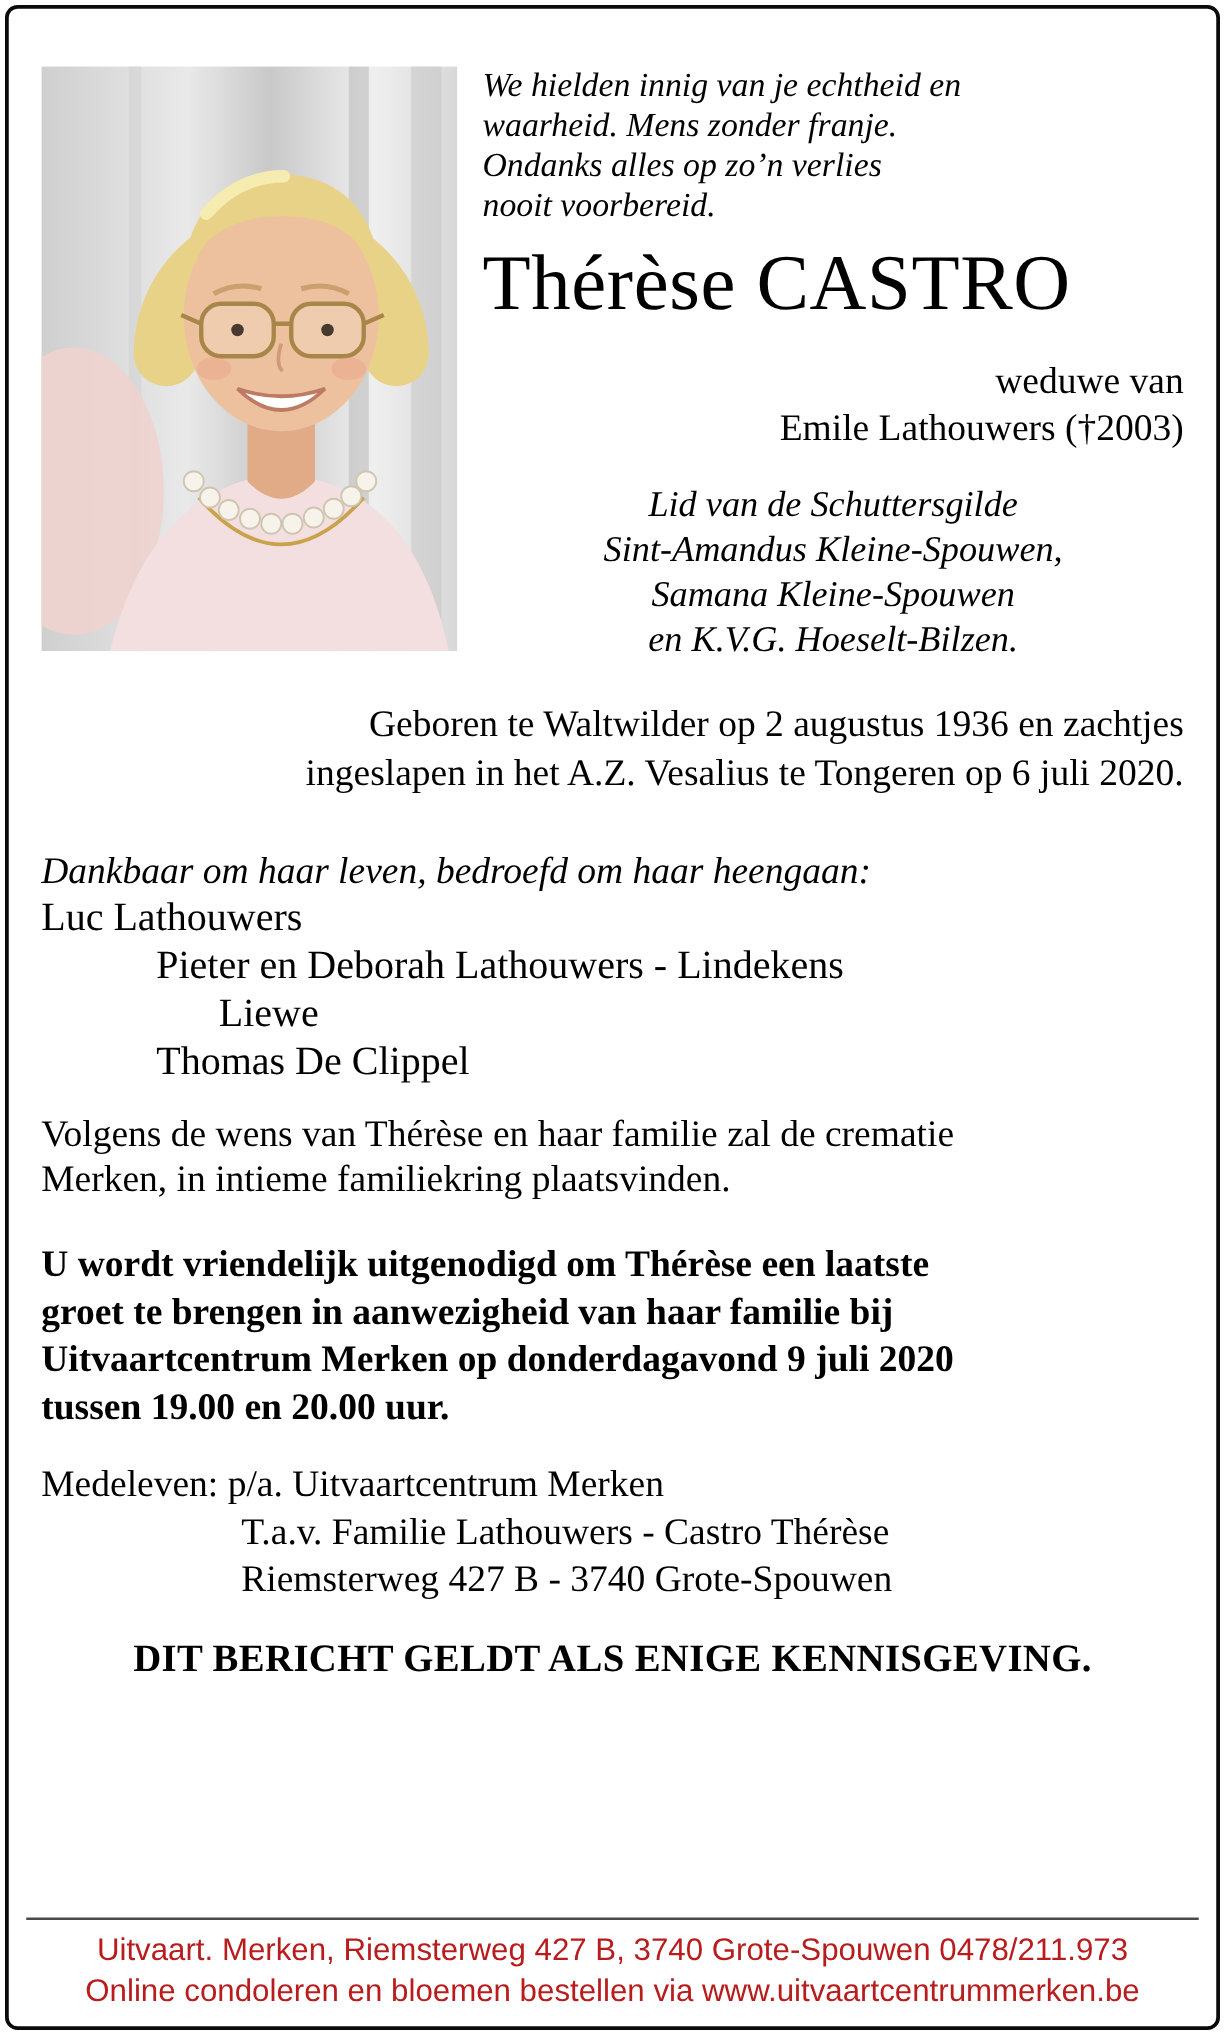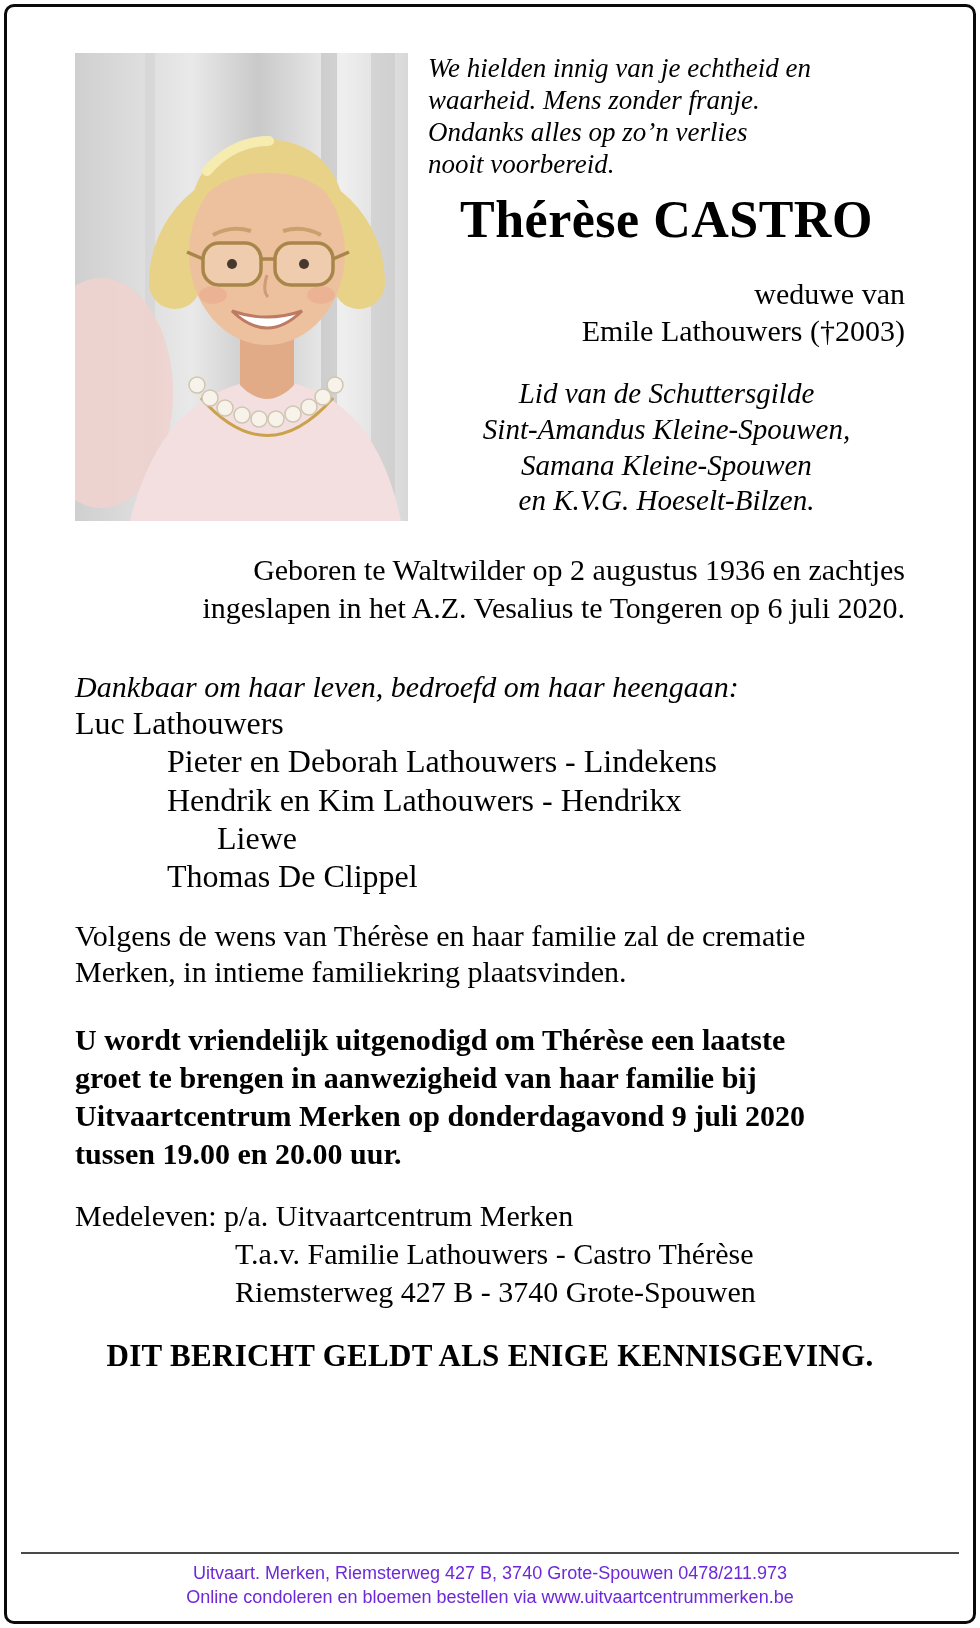--- a/index.html
+++ b/index.html
@@ -1,26 +1,26 @@
 <!DOCTYPE html>
 <html><head>
 <meta charset="utf-8">
 <style>
   * { box-sizing: border-box; margin: 0; padding: 0; }
   html, body { width: 980px; height: 1628px; background: #ffffff; }
   body { font-family: "Liberation Serif", "DejaVu Serif", serif; color: #000; position: relative; overflow: hidden; }
 
-  .card { position: absolute; inset: 4px; border: 3px solid #0a0a0a; border-radius: 10px; padding: 46px 68px 0; background: #fff; }
+  .card { position: absolute; inset: 4px; border: 3px solid #0a0a0a; border-radius: 10px; padding: 46px 26px 0; background: #fff; }
 
   .top { display: flex; }
   .photo { width: 333px; height: 468px; flex: 0 0 auto; overflow: hidden; }
   .top-right { flex: 1; padding-left: 20px; }
 
   .quote { font-style: italic; font-size: 27px; line-height: 1.18; }
-  .name { font-size: 52px; font-weight: 700; margin-top: 12px; line-height: 1.08; letter-spacing: 0.5px; margin-left: 32px; }
+  .name { font-size: 63px; font-weight: 400; margin-top: 12px; line-height: 1.08; letter-spacing: 0.5px; }
   .relation { margin-top: 26px; font-size: 30px; line-height: 1.25; text-align: right; }
   .memberships { margin-top: 26px; font-style: italic; font-size: 29px; line-height: 1.24; text-align: center; }
 
   .life { margin-top: 30px; text-align: right; font-size: 30px; line-height: 1.28; }
 
   .family-intro { margin-top: 42px; font-style: italic; font-size: 30px; }
   .family-list { font-size: 32px; line-height: 1.2; }
   .ind-1 { margin-left: 92px; }
   .ind-2 { margin-left: 142px; }
   .family-closing { margin-top: 6px; text-align: right; font-style: italic; font-size: 30px; line-height: 1.25; }
@@ -28,21 +28,21 @@
   .ceremony { margin-top: 22px; font-size: 30px; line-height: 1.22; }
   .invitation { margin-top: 30px; font-weight: 700; font-size: 30px; line-height: 1.27; }
 
   .condolences { margin-top: 24px; font-size: 30px; line-height: 1.27; }
   .cond-indent { margin-left: 160px; }
 
   .notice { margin-top: 26px; text-align: center; font-weight: 700; font-size: 31px; letter-spacing: 0.3px; }
 
   .bottom { position: absolute; left: 14px; right: 14px; bottom: 12px; text-align: center; }
   .rule { border-top: 2px solid #4a4a4a; margin-bottom: 8px; }
-  .footer-line { font-family: "Liberation Sans", "DejaVu Sans", sans-serif; font-size: 18px; color: #6d28d9; line-height: 1.3; }
+  .footer-line { font-family: "Liberation Sans", "DejaVu Sans", sans-serif; font-size: 25px; color: #b91c1c; line-height: 1.3; }
 </style>
 </head>
 <body>
 
 <div class="card">
 
   <div class="top">
 
     <div class="photo">
       <svg viewBox="0 0 333 468" width="333" height="468" xmlns="http://www.w3.org/2000/svg">
@@ -121,21 +121,20 @@
   <div class="life">
     <div>Geboren te Waltwilder op 2 augustus 1936 en zachtjes</div>
     <div>ingeslapen in het A.Z. Vesalius te Tongeren op 6 juli 2020.</div>
   </div>
 
   <div class="family-intro">Dankbaar om haar leven, bedroefd om haar heengaan:</div>
 
   <div class="family-list">
     <div class="ind-0">Luc Lathouwers</div>
     <div class="ind-1">Pieter en Deborah Lathouwers - Lindekens</div>
-    <div class="ind-1">Hendrik en Kim Lathouwers - Hendrikx</div>
     <div class="ind-2">Liewe</div>
     <div class="ind-1">Thomas De Clippel</div>
   </div>
 
 
   <div class="ceremony">
     <div>Volgens de wens van Thérèse en haar familie zal de crematie</div>
     <div>Merken, in intieme familiekring plaatsvinden.</div>
   </div>
 

